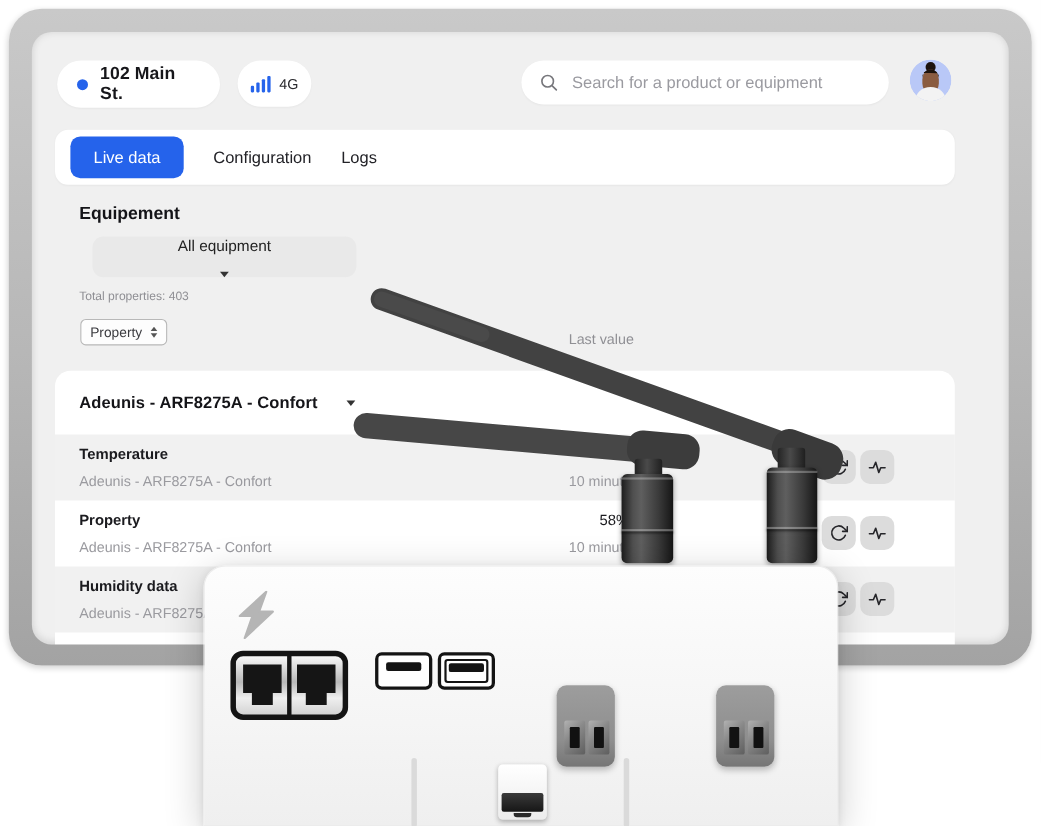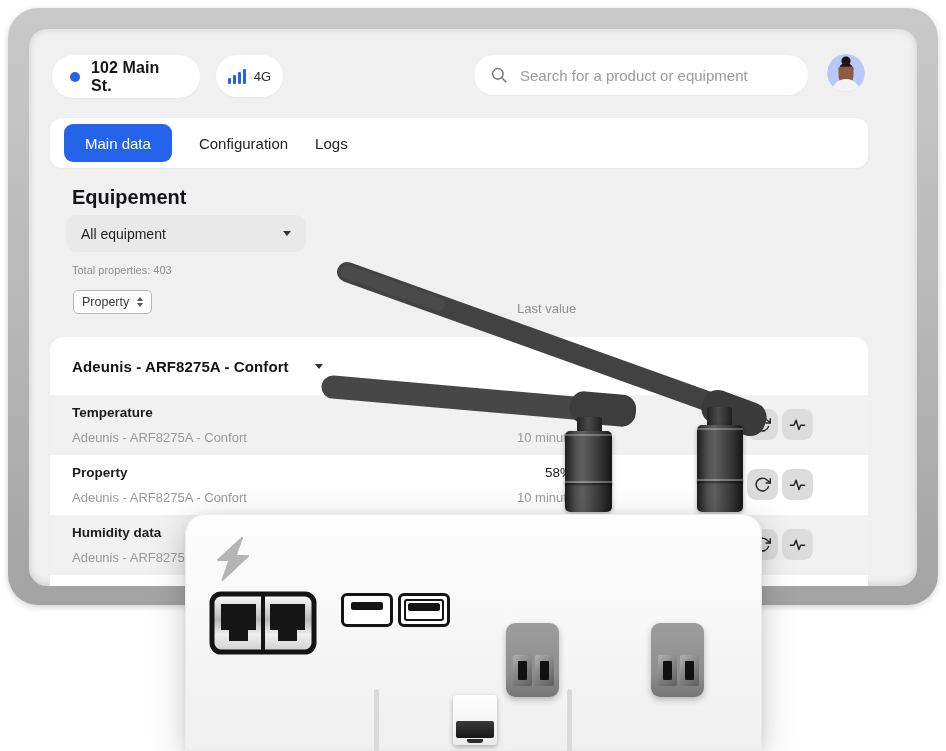--- a/index.html
+++ b/index.html
@@ -33,23 +33,23 @@
 
   
   .tabbar { position:absolute; left:21px; top:89px; width:818px; height:50px; background:#fff;
     border-radius:12px; display:flex; align-items:center; padding-left:14px; gap:27px;
     box-shadow:0 1px 2px rgba(0,0,0,.04); }
   .tab-active { background:#2563eb; color:#fff; font-size:15px; height:38px; border-radius:9px;
     display:flex; align-items:center; padding:0 21px; }
   .tab { font-size:15px; color:#222227; cursor:default; }
 
   
-  .sec-title { position:absolute; left:43px; top:157px; font-size:20px; font-weight:700; color:#141418; }
-  .equip-select { position:absolute; left:37px; top:186px; width:240px; height:37px; background:#e9e9e9;
-    border-radius:10px; display:flex; align-items:center; padding:0 15px; justify-content:space-between; }
+  .sec-title { position:absolute; left:43px; top:157px; font-size:16px; font-weight:700; color:#141418; }
+  .equip-select { position:absolute; left:55px; top:186px; width:240px; height:37px; background:#e9e9e9;
+    border-radius:10px; display:flex; align-items:center; padding:0 15px; justify-content:space-between;flex-direction:column; }
   .equip-select span { font-size:14px; color:#222; }
   .caret-down { width:0; height:0; border-left:4px solid transparent; border-right:4px solid transparent;
     border-top:5px solid #333; }
   .total-props { position:absolute; left:43px; top:235px; font-size:11px; color:#8f8f94; }
   .prop-select { position:absolute; left:44px; top:261px; width:79px; height:24px; background:#fdfdfd;
     border:1px solid #b8b8b8; border-radius:5px; display:flex; align-items:center;
     justify-content:space-between; padding:0 8px; }
   .prop-select span { font-size:12.5px; color:#3c3c40; }
   .updown { display:flex; flex-direction:column; gap:2px; }
   .updown i { width:0; height:0; border-left:3.5px solid transparent; border-right:3.5px solid transparent; display:block; }
@@ -151,21 +151,21 @@
             <circle cx="19" cy="7" r="4.6" fill="#1d130d"></circle>
             <path d="M11.5 18 a7.5 9 0 0 1 15 0 v4 a7.5 9 0 0 1 -15 0 Z" fill="#8a5c41"></path>
             <path d="M11.2 17 a7.8 8 0 0 1 15.6 0 l-1.8 -4.5 -12.2 -.3 Z" fill="#1d130d"></path>
             <path d="M5 38 a14 13 0 0 1 28 0 Z" fill="#f3f3f3"></path>
           </g>
         </svg>
       </div>
 
       <div class="tabbar">
         <div class="tab-active">
-            <span>Main data</span>
+            <span>Live data</span>
           </div>
         <div class="tab">Configuration</div>
         <div class="tab">Logs</div>
       </div>
 
       <div class="sec-title">Equipement</div>
       <div class="equip-select">
         <span>All equipment</span>
         <span class="caret-down"></span>
       </div>

